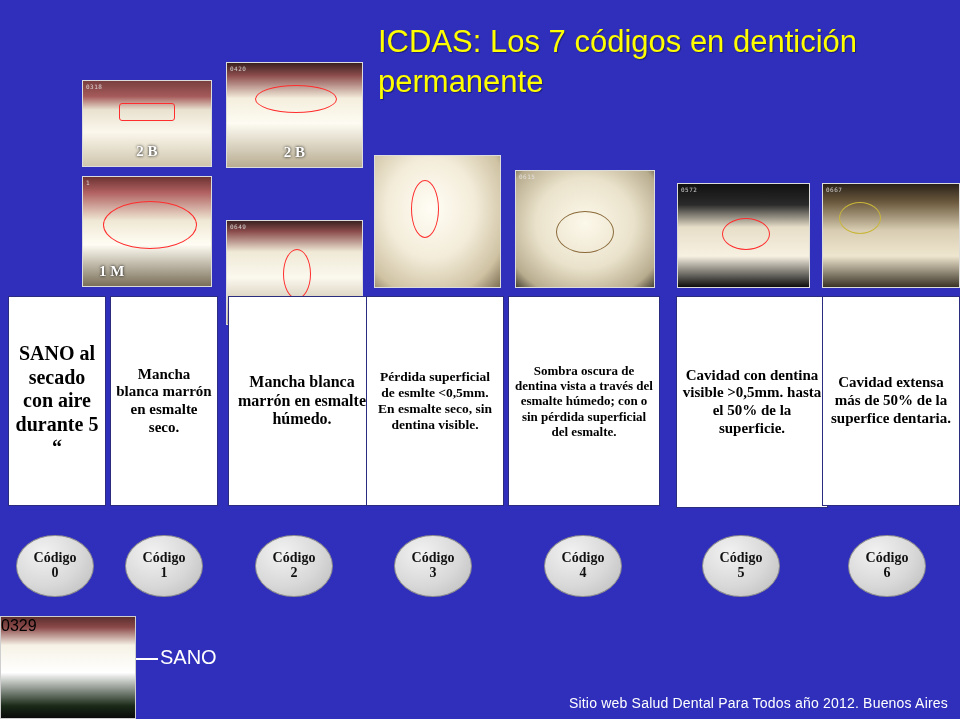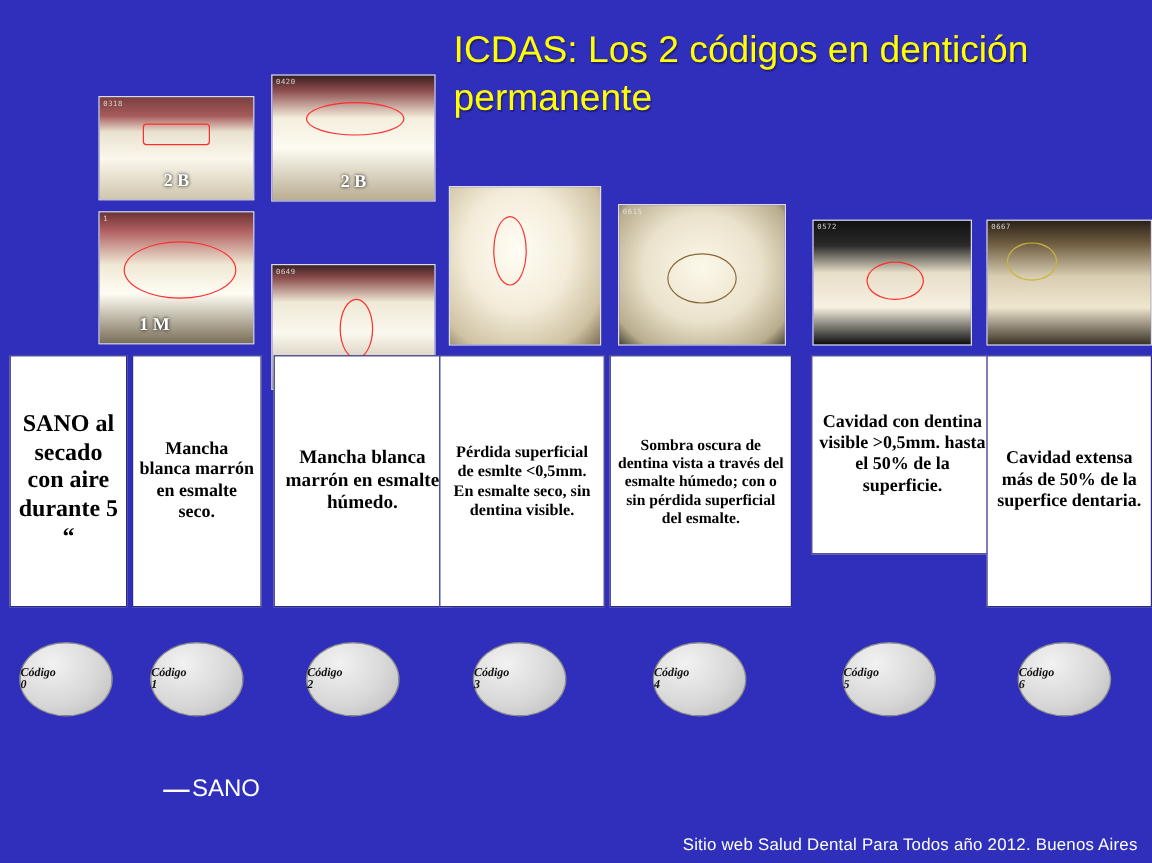--- a/index.html
+++ b/index.html
@@ -58,21 +58,21 @@
     left: 0;
     right: 0;
     bottom: 6px;
     text-align: center;
     color: #ffffff;
     font-size: 15px;
     font-weight: bold;
     font-family: "Liberation Serif", serif;
     text-shadow: 0 0 3px #000;
   }
-  .photo .cap.left { text-align: left; padding-left: 33px; }
+  .photo .cap.left { text-align: left; padding-left: 16px; }
   .marker {
     position: absolute;
     border: 1.4px solid #ff2d2d;
     border-radius: 50%;
   }
   .marker.rect { border-radius: 3px; }
 
   
   .desc {
     position: absolute;
@@ -94,27 +94,27 @@
   .code {
     position: absolute;
     width: 78px;
     height: 62px;
     border-radius: 50%;
     background: radial-gradient(ellipse at 35% 28%, #f2f2f2 0%, #d8d8d8 55%, #b9b9b9 100%);
     border: 1px solid #8f8f8f;
     box-sizing: border-box;
     display: flex;
     flex-direction: column;
+    align-items: center;
     justify-content: center;
     font-family: "Liberation Serif", serif;
     font-weight: bold;
-    font-size: 10px;
+    font-size: 14px;
     color: #111;
     line-height: 1.05;
-    font-style: italic;
   }
 
   
   .bottom-photo {
     position: absolute;
     left: 0;
     top: 616px;
     width: 136px;
     height: 103px;
     background: #050505;
@@ -147,21 +147,21 @@
     font-family: "Liberation Sans", sans-serif;
     letter-spacing: .2px;
     margin-left: 18px;
   }
 </style>
 </head>
 <body>
 
 <div class="slide">
 
-  <div class="title">ICDAS: Los 2 códigos  en dentición permanente</div>
+  <div class="title">ICDAS: Los 7 códigos  en dentición permanente</div>
 
   <div class="photo" style="left:82px; top:80px; width:130px; height:87px;
               background:linear-gradient(180deg,#7a3f3f 0%,#a55a5a 18%,#e9e2d0 34%,#fbf7ec 60%,#cfc6ad 100%);">
     <span class="tiny-label">0318</span>
     <div class="marker rect" style="left:36px; top:22px; width:54px; height:16px;"></div>
     <div class="cap">2 B</div>
   </div>
 
   <div class="photo" style="left:226px; top:62px; width:137px; height:106px;
               background:linear-gradient(180deg,#3a2020 0%,#8d4d4d 12%,#f4eedd 34%,#fdfbf2 58%,#b9ad92 100%);padding-left:39px;">
@@ -211,21 +211,21 @@
   <div class="desc" style="left:8px; top:296px; width:98px; height:210px; font-size:20px;">SANO al secado con aire durante 5 “</div>
 
   <div class="desc" style="left:110px; top:296px; width:108px; height:210px; font-size:15px;">Mancha blanca marrón en esmalte seco.</div>
 
   <div class="desc" style="left:228px; top:296px; width:148px; height:210px; font-size:16px;">Mancha blanca marrón en esmalte húmedo.</div>
 
   <div class="desc" style="left:366px; top:296px; width:138px; height:210px; font-size:13.5px;">Pérdida superficial de esmlte &lt;0,5mm. En esmalte seco, sin dentina visible.</div>
 
   <div class="desc" style="left:508px; top:296px; width:152px; height:210px; font-size:13px;">Sombra oscura de dentina vista a través del esmalte húmedo; con o sin pérdida superficial del esmalte.</div>
 
-  <div class="desc" style="left:676px; top:296px; width:152px; height:166px; font-size:15px;">Cavidad con dentina visible &gt;0,5mm. hasta el 50% de la superficie.</div>
+  <div class="desc" style="left:676px; top:296px; width:152px; height:212px; font-size:15px;">Cavidad con dentina visible &gt;0,5mm. hasta el 50% de la superficie.</div>
 
   <div class="desc" style="left:822px; top:296px; width:138px; height:210px; font-size:15px;">Cavidad extensa más de 50% de la superfice dentaria.</div>
 
   <div class="code" style="left:16px; top:535px;">
     <span>Código</span>
     <span>0</span>
   </div>
   <div class="code" style="left:125px; top:535px;">
     <span>Código</span>
     <span>1</span>
@@ -244,18 +244,21 @@
   </div>
   <div class="code" style="left:702px; top:535px;">
     <span>Código</span>
     <span>5</span>
   </div>
   <div class="code" style="left:848px; top:535px;">
     <span>Código</span>
     <span>6</span>
   </div>
 
+  <div class="bottom-photo" style="background:linear-gradient(180deg,#5c2f2f 0%,#8a4848 10%,#f6f2e6 28%,#ffffff 55%,#1a2a18 88%,#0a0a0a 100%);">
+    <span class="tiny-label">0329</span>
+  </div>
   <div class="sano-line"></div>
   <div class="sano-text">SANO</div>
 
   <div class="footer">Sitio web Salud Dental Para Todos año 2012. Buenos Aires</div>
 
 </div>
 
 </body></html>

